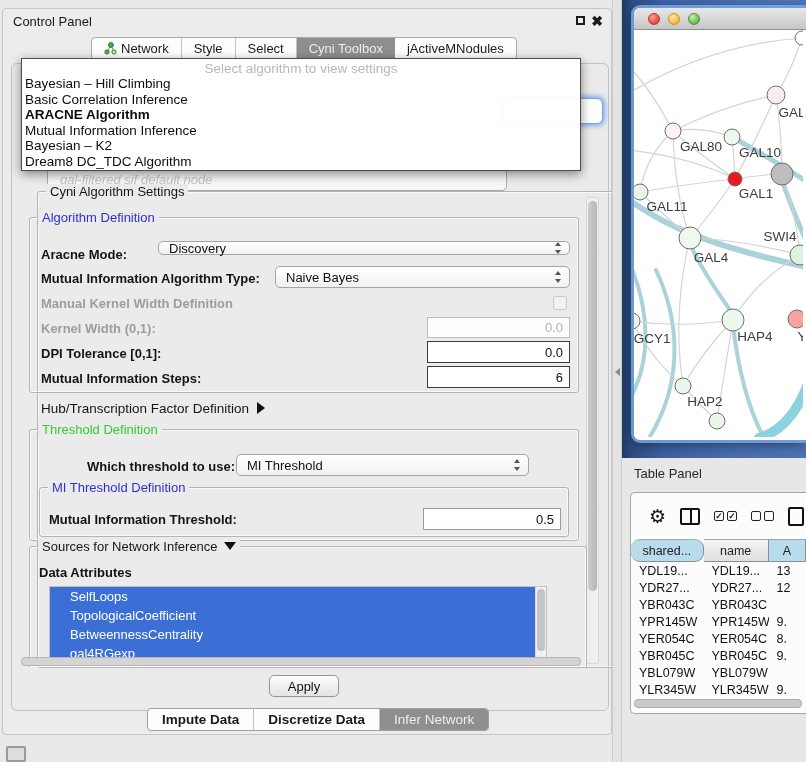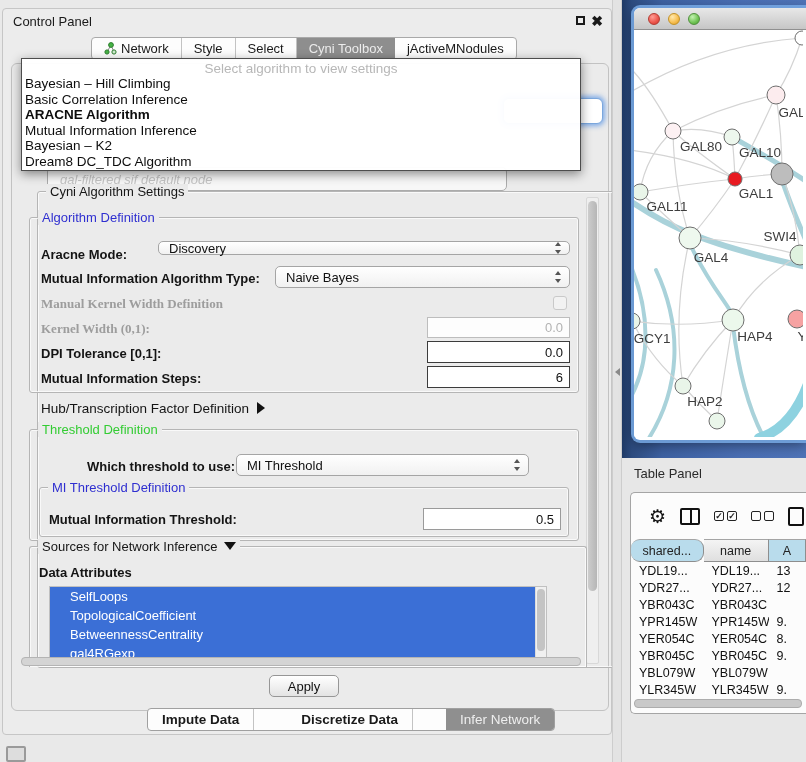--- a/index.html
+++ b/index.html
@@ -44,21 +44,21 @@
 
   
   .gbox { position:absolute; border:1px solid #b5b5b5; border-radius:3px;
           box-shadow:inset 0 0 0 1px rgba(255,255,255,.7); }
   .glab { position:absolute; top:-8px; left:8px; background:#ebebeb; padding:0 4px;
           font-size:13px; color:#161616; white-space:nowrap; }
   .glab.blue { color:#2f2fd0; }
   .glab.green { color:#33cc33; }
 
   .lbl { position:absolute; font-size:13px; font-weight:bold; color:#141414; white-space:nowrap; }
-  .lbl.dis { color:#9d9d9d; font-weight:bold;font-family:Liberation Serif, serif; }
+  .lbl.dis { color:#9d9d9d; font-weight:bold; }
   .lbl.plain { font-weight:normal; }
 
   .combo { position:absolute; background:linear-gradient(#ffffff,#f1f1f1); border:1px solid #a5a5a5;
            border-radius:5px; font-size:13px; color:#111; display:flex; align-items:center;
            padding-left:10px; }
   .combo .arrows { position:absolute; right:7px; top:50%; width:7px; height:12px; transform:translateY(-50%); }
   .combo .arrows::before { content:""; position:absolute; top:0; left:0; border-left:3.5px solid transparent;
            border-right:3.5px solid transparent; border-bottom:4px solid #555; }
   .combo .arrows::after { content:""; position:absolute; bottom:0; left:0; border-left:3.5px solid transparent;
            border-right:3.5px solid transparent; border-top:4px solid #555; }
@@ -83,21 +83,21 @@
 
   .vscroll { position:absolute; width:13px; background:#efefef; border:1px solid #d8d8d8; border-radius:2px; }
   .vthumb { position:absolute; left:1px; width:9px; border-radius:5px; background:linear-gradient(90deg,#cdcdcd,#b6b6b6); }
   .hthumb { position:absolute; height:9px; border-radius:4px; background:#d4d4d4; border:1px solid #b4b4b4; }
 
   .apply-btn { position:absolute; width:70px; height:22px; background:linear-gradient(#ffffff,#e3e3e3);
                border:1px solid #969696; border-radius:5px; font-size:13px; color:#111;
                display:flex; align-items:center; justify-content:center; }
 
   .bottom-tabbar { position:absolute; display:flex; height:23px; background:#fdfdfd;
-                   border:1px solid #a0a0a0; border-radius:4px; overflow:hidden;gap:33px; }
+                   border:1px solid #a0a0a0; border-radius:4px; overflow:hidden; }
   .btab { display:flex; align-items:center; padding:0 14px; font-size:13.5px; font-weight:bold;
           color:#1a1a1a; border-right:1px solid #c3c3c3; white-space:nowrap; }
   .btab:last-child { border-right:none; }
   .btab.sel { background:#8f8f8f; color:#eeeeee; font-weight:normal; }
 
   
   .divider { left:612px; top:0; width:10px; height:762px; background:#e3e3e3;
              border-left:1px solid #cdcdcd; border-right:1px solid #cdcdcd; }
   .collapse-arrow { position:absolute; left:2px; top:368px; width:0; height:0;
              border-top:4px solid transparent; border-bottom:4px solid transparent; border-right:5px solid #8a8a8a; }

